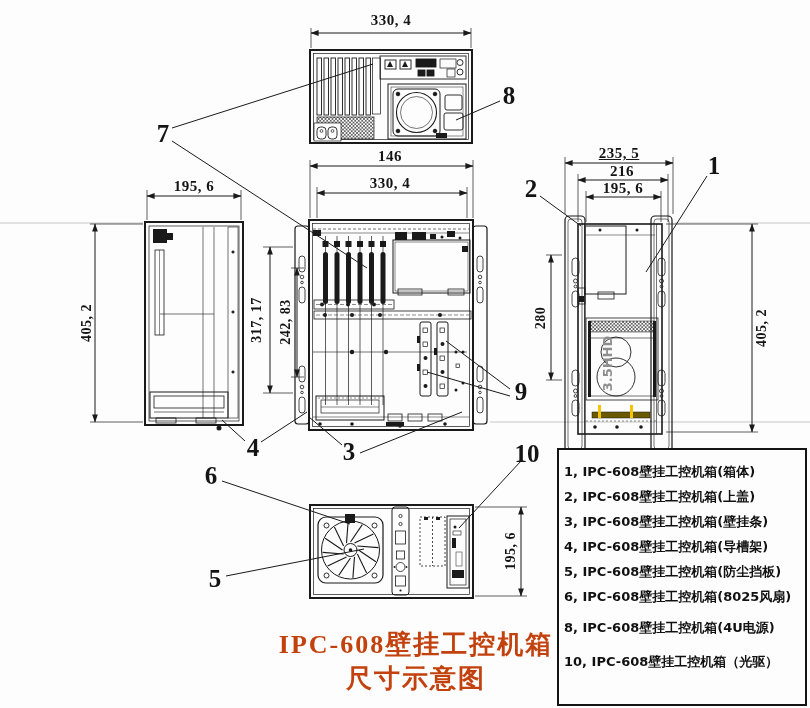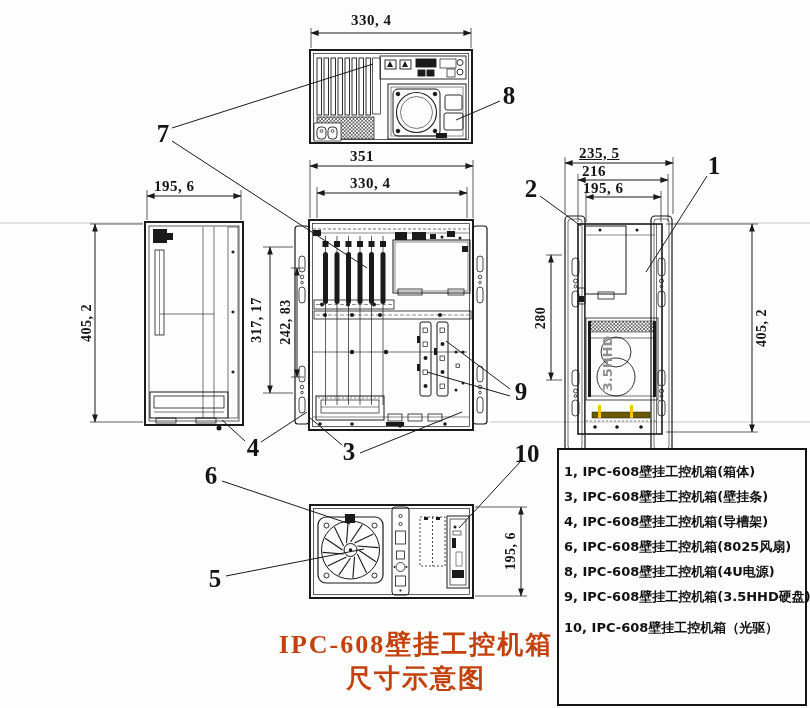--- a/index.html
+++ b/index.html
@@ -1,20 +1,20 @@
 <!DOCTYPE html>
 <html><head>
 <meta charset="utf-8">
 <style>
   html,body{margin:0;padding:0;background:#fff;}
   #root{position:relative;width:810px;height:708px;background:#fdfdfd;overflow:hidden;
         font-family:"Liberation Sans","DejaVu Sans",sans-serif;}
   svg{position:absolute;left:0;top:0;}
   .t{position:absolute;color:#141414;white-space:nowrap;}
-  .dim{font:bold 15px "Liberation Serif","DejaVu Serif",serif;width:80px;letter-spacing:.5px;}
+  .dim{font:bold 15px "Liberation Serif","DejaVu Serif",serif;width:80px;text-align:center;letter-spacing:.5px;}
   .dimv{font:bold 14px "Liberation Serif","DejaVu Serif",serif;width:80px;height:16px;text-align:center;
         letter-spacing:.5px;transform:rotate(-90deg);}
   .callout{font:bold 25px "Liberation Serif","DejaVu Serif",serif;width:40px;text-align:center;}
   .callout.wide{width:44px;}
   .hddlbl{font:bold 13px "DejaVu Sans",sans-serif;color:#8f8f8f;width:60px;text-align:center;transform:rotate(-90deg);}
   .legend{position:absolute;left:557px;top:448px;width:250px;height:258px;border:2px solid #141414;
           background:#fdfdfd;box-sizing:border-box;padding:9px 13px 0 5px;}
   .legend-item{font:bold 13px "DejaVu Sans",sans-serif;color:#111;line-height:25px;white-space:nowrap;}
   .legend-item:nth-child(n+7){line-height:22px;margin-top:12px;}
   .legend-item:nth-child(7){margin-top:8px;}
@@ -446,21 +446,21 @@
     <line x1="261" y1="442" x2="307" y2="412"></line>
     <line x1="510" y1="389" x2="446" y2="341"></line>
     <line x1="510" y1="396" x2="427" y2="372"></line>
     <line x1="226" y1="576" x2="364" y2="549"></line>
     <line x1="222" y1="481" x2="350" y2="524"></line>
     <line x1="521" y1="461" x2="459" y2="528"></line>
   </g>
 </svg>
 
 <div class="t dim" style="left:351px;top:12px;">330, 4</div>
-<div class="t dim" style="left:350px;top:148px;">351</div>
+<div class="t dim" style="left:350px;top:148px;">146</div>
 <div class="t dim" style="left:350px;top:175px;">330, 4</div>
 <div class="t dim" style="left:154px;top:178px;">195, 6</div>
 <div class="t dim" style="left:579px;top:145px;text-decoration:underline;">235, 5</div>
 <div class="t dim" style="left:582px;top:163px;">216</div>
 <div class="t dim" style="left:583px;top:180px;">195, 6</div>
 
 <div class="t dimv" style="left:47px;top:315px;">405, 2</div>
 <div class="t dimv" style="left:217px;top:312px;">317, 17</div>
 <div class="t dimv" style="left:246px;top:314px;">242, 83</div>
 <div class="t dimv" style="left:501px;top:310px;">280</div>
@@ -475,25 +475,26 @@
 <div class="t callout" style="left:233px;top:434px;">4</div>
 <div class="t callout" style="left:195px;top:565px;">5</div>
 <div class="t callout" style="left:191px;top:462px;">6</div>
 <div class="t callout" style="left:143px;top:120px;">7</div>
 <div class="t callout" style="left:489px;top:82px;">8</div>
 <div class="t callout" style="left:501px;top:378px;">9</div>
 <div class="t callout wide" style="left:505px;top:440px;">10</div>
 
 <div class="legend">
   <div class="legend-item">1, IPC-608壁挂工控机箱(箱体)</div>
+  <div class="legend-item">2, IPC-608壁挂工控机箱(上盖)</div>
   <div class="legend-item">3, IPC-608壁挂工控机箱(壁挂条)</div>
   <div class="legend-item">4, IPC-608壁挂工控机箱(导槽架)</div>
+  <div class="legend-item">5, IPC-608壁挂工控机箱(防尘挡板)</div>
   <div class="legend-item">6, IPC-608壁挂工控机箱(8025风扇)</div>
   <div class="legend-item">8, IPC-608壁挂工控机箱(4U电源)</div>
-  <div class="legend-item">9, IPC-608壁挂工控机箱(3.5HHD硬盘)</div>
   <div class="legend-item">10, IPC-608壁挂工控机箱（光驱）</div>
 </div>
 
 <div class="title">
   <div>IPC-608壁挂工控机箱</div>
   <div>尺寸示意图</div>
 </div>
 
 </div>
 

